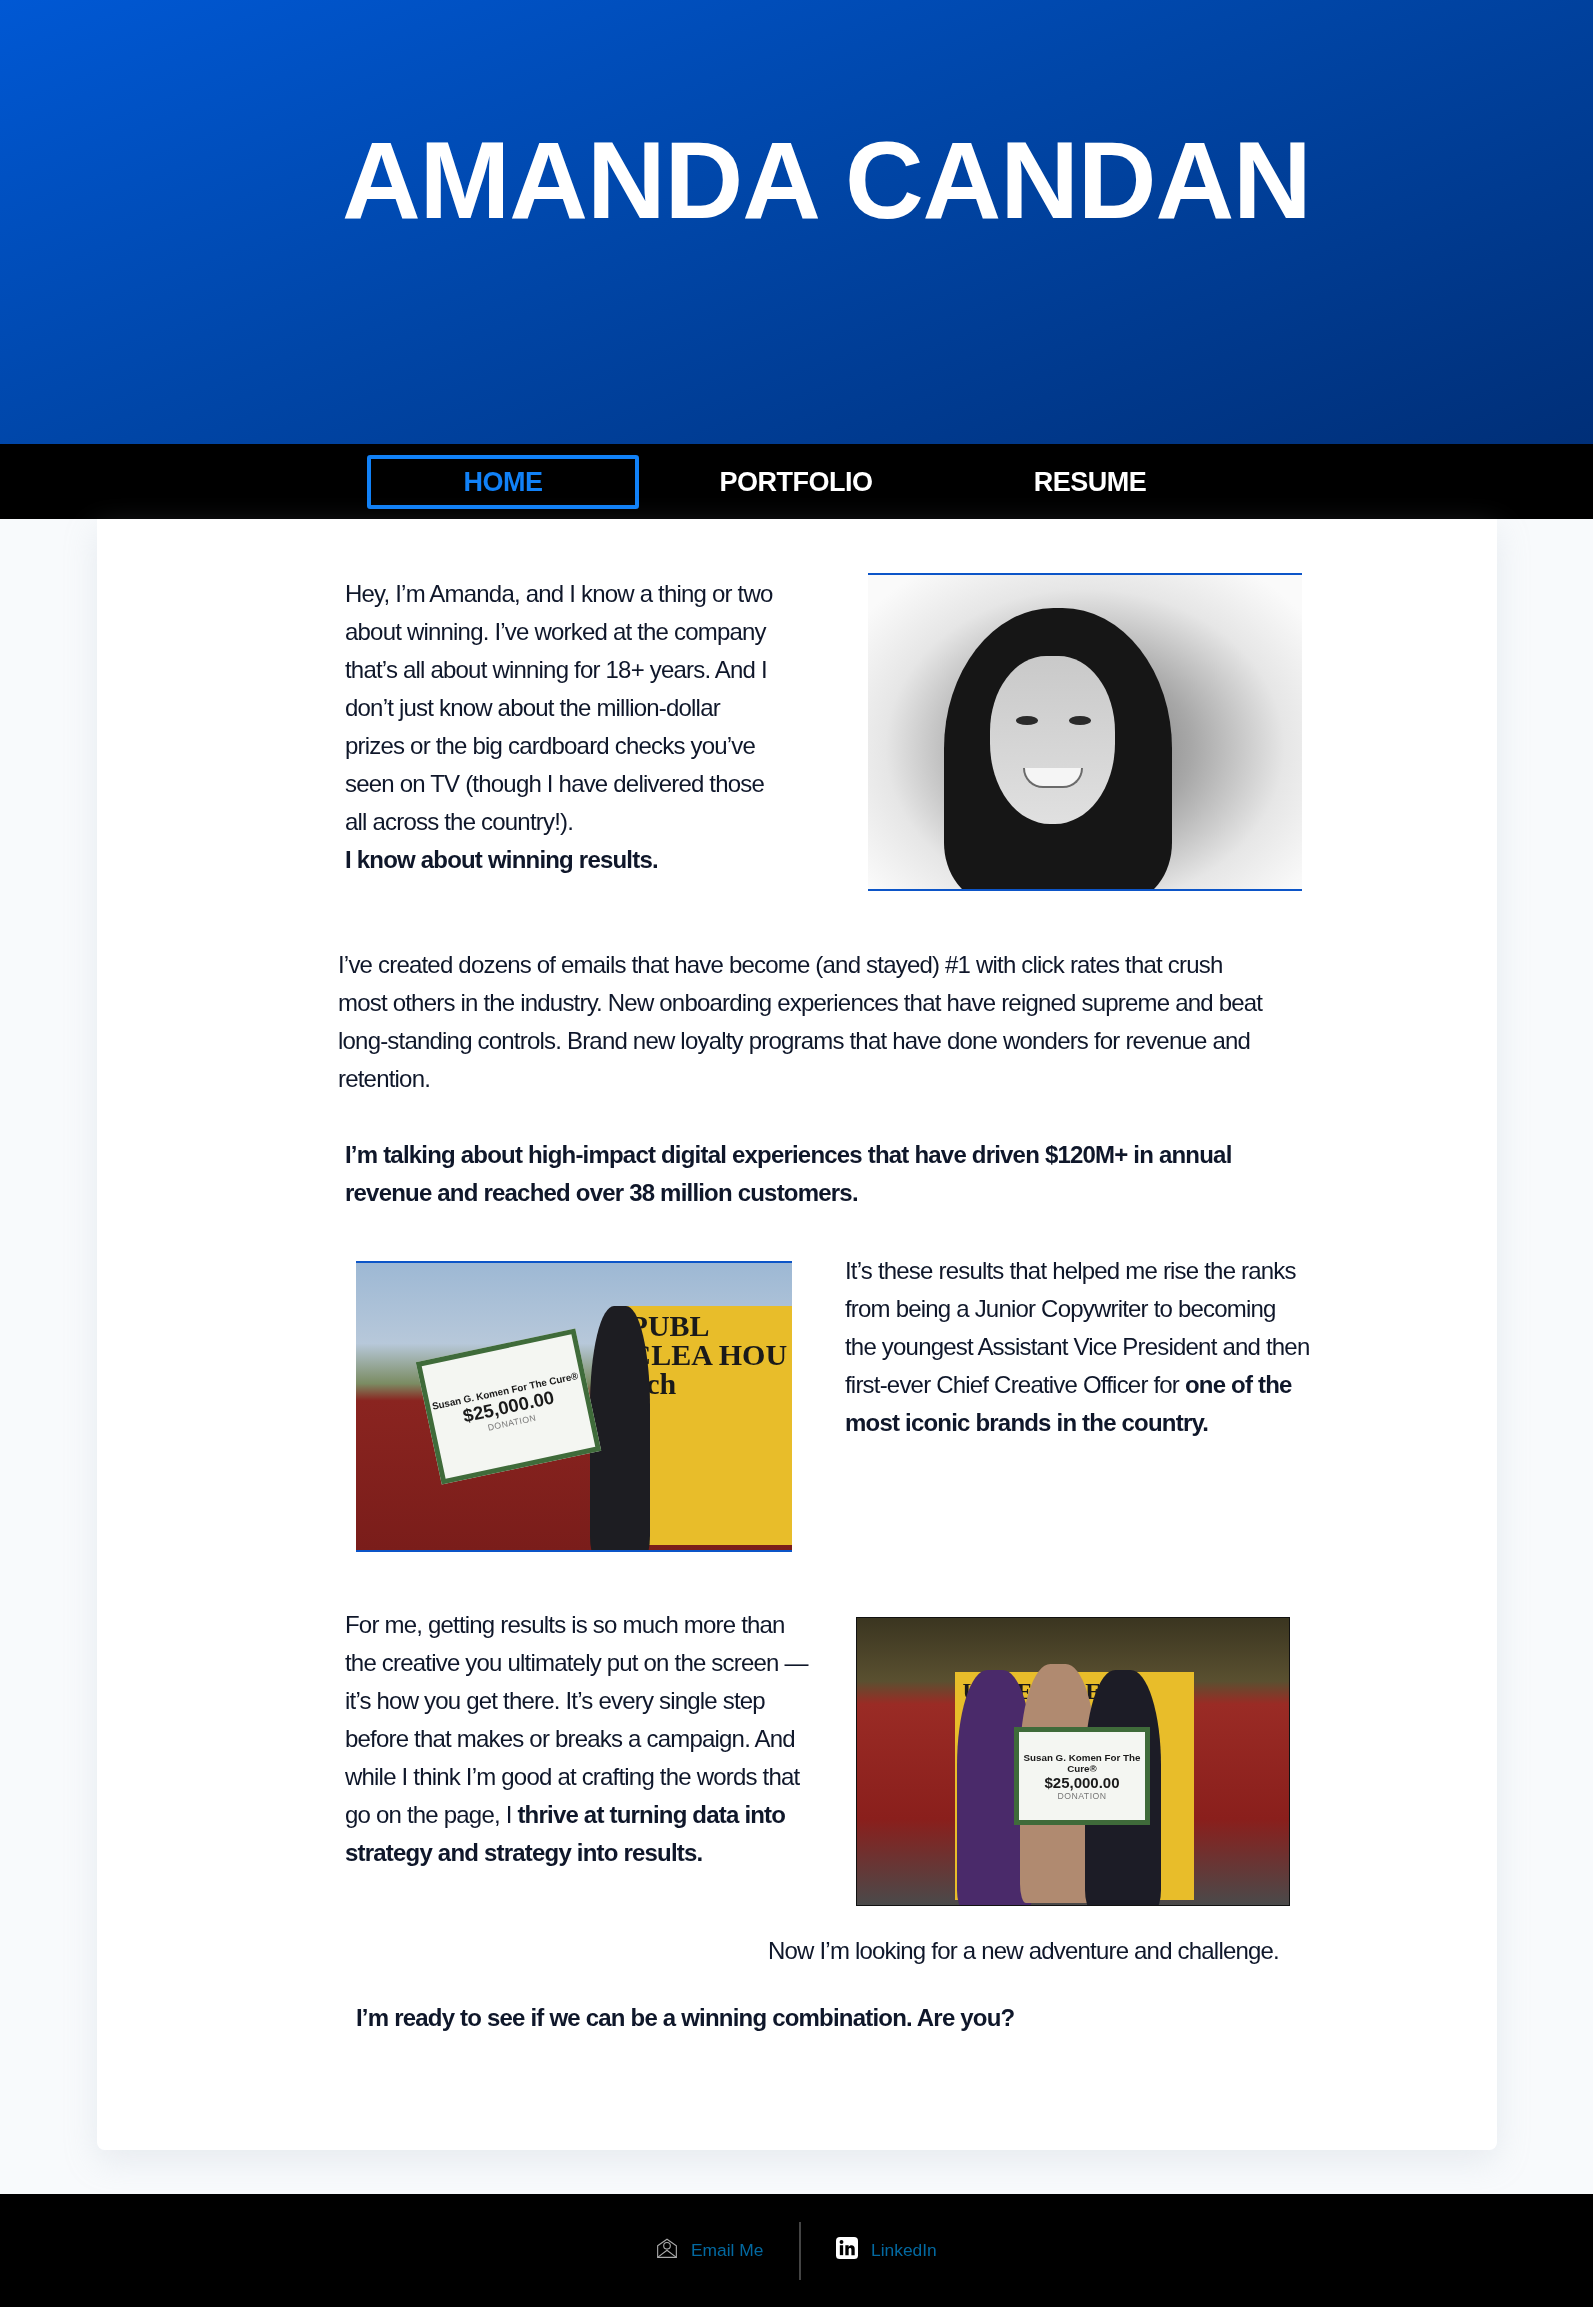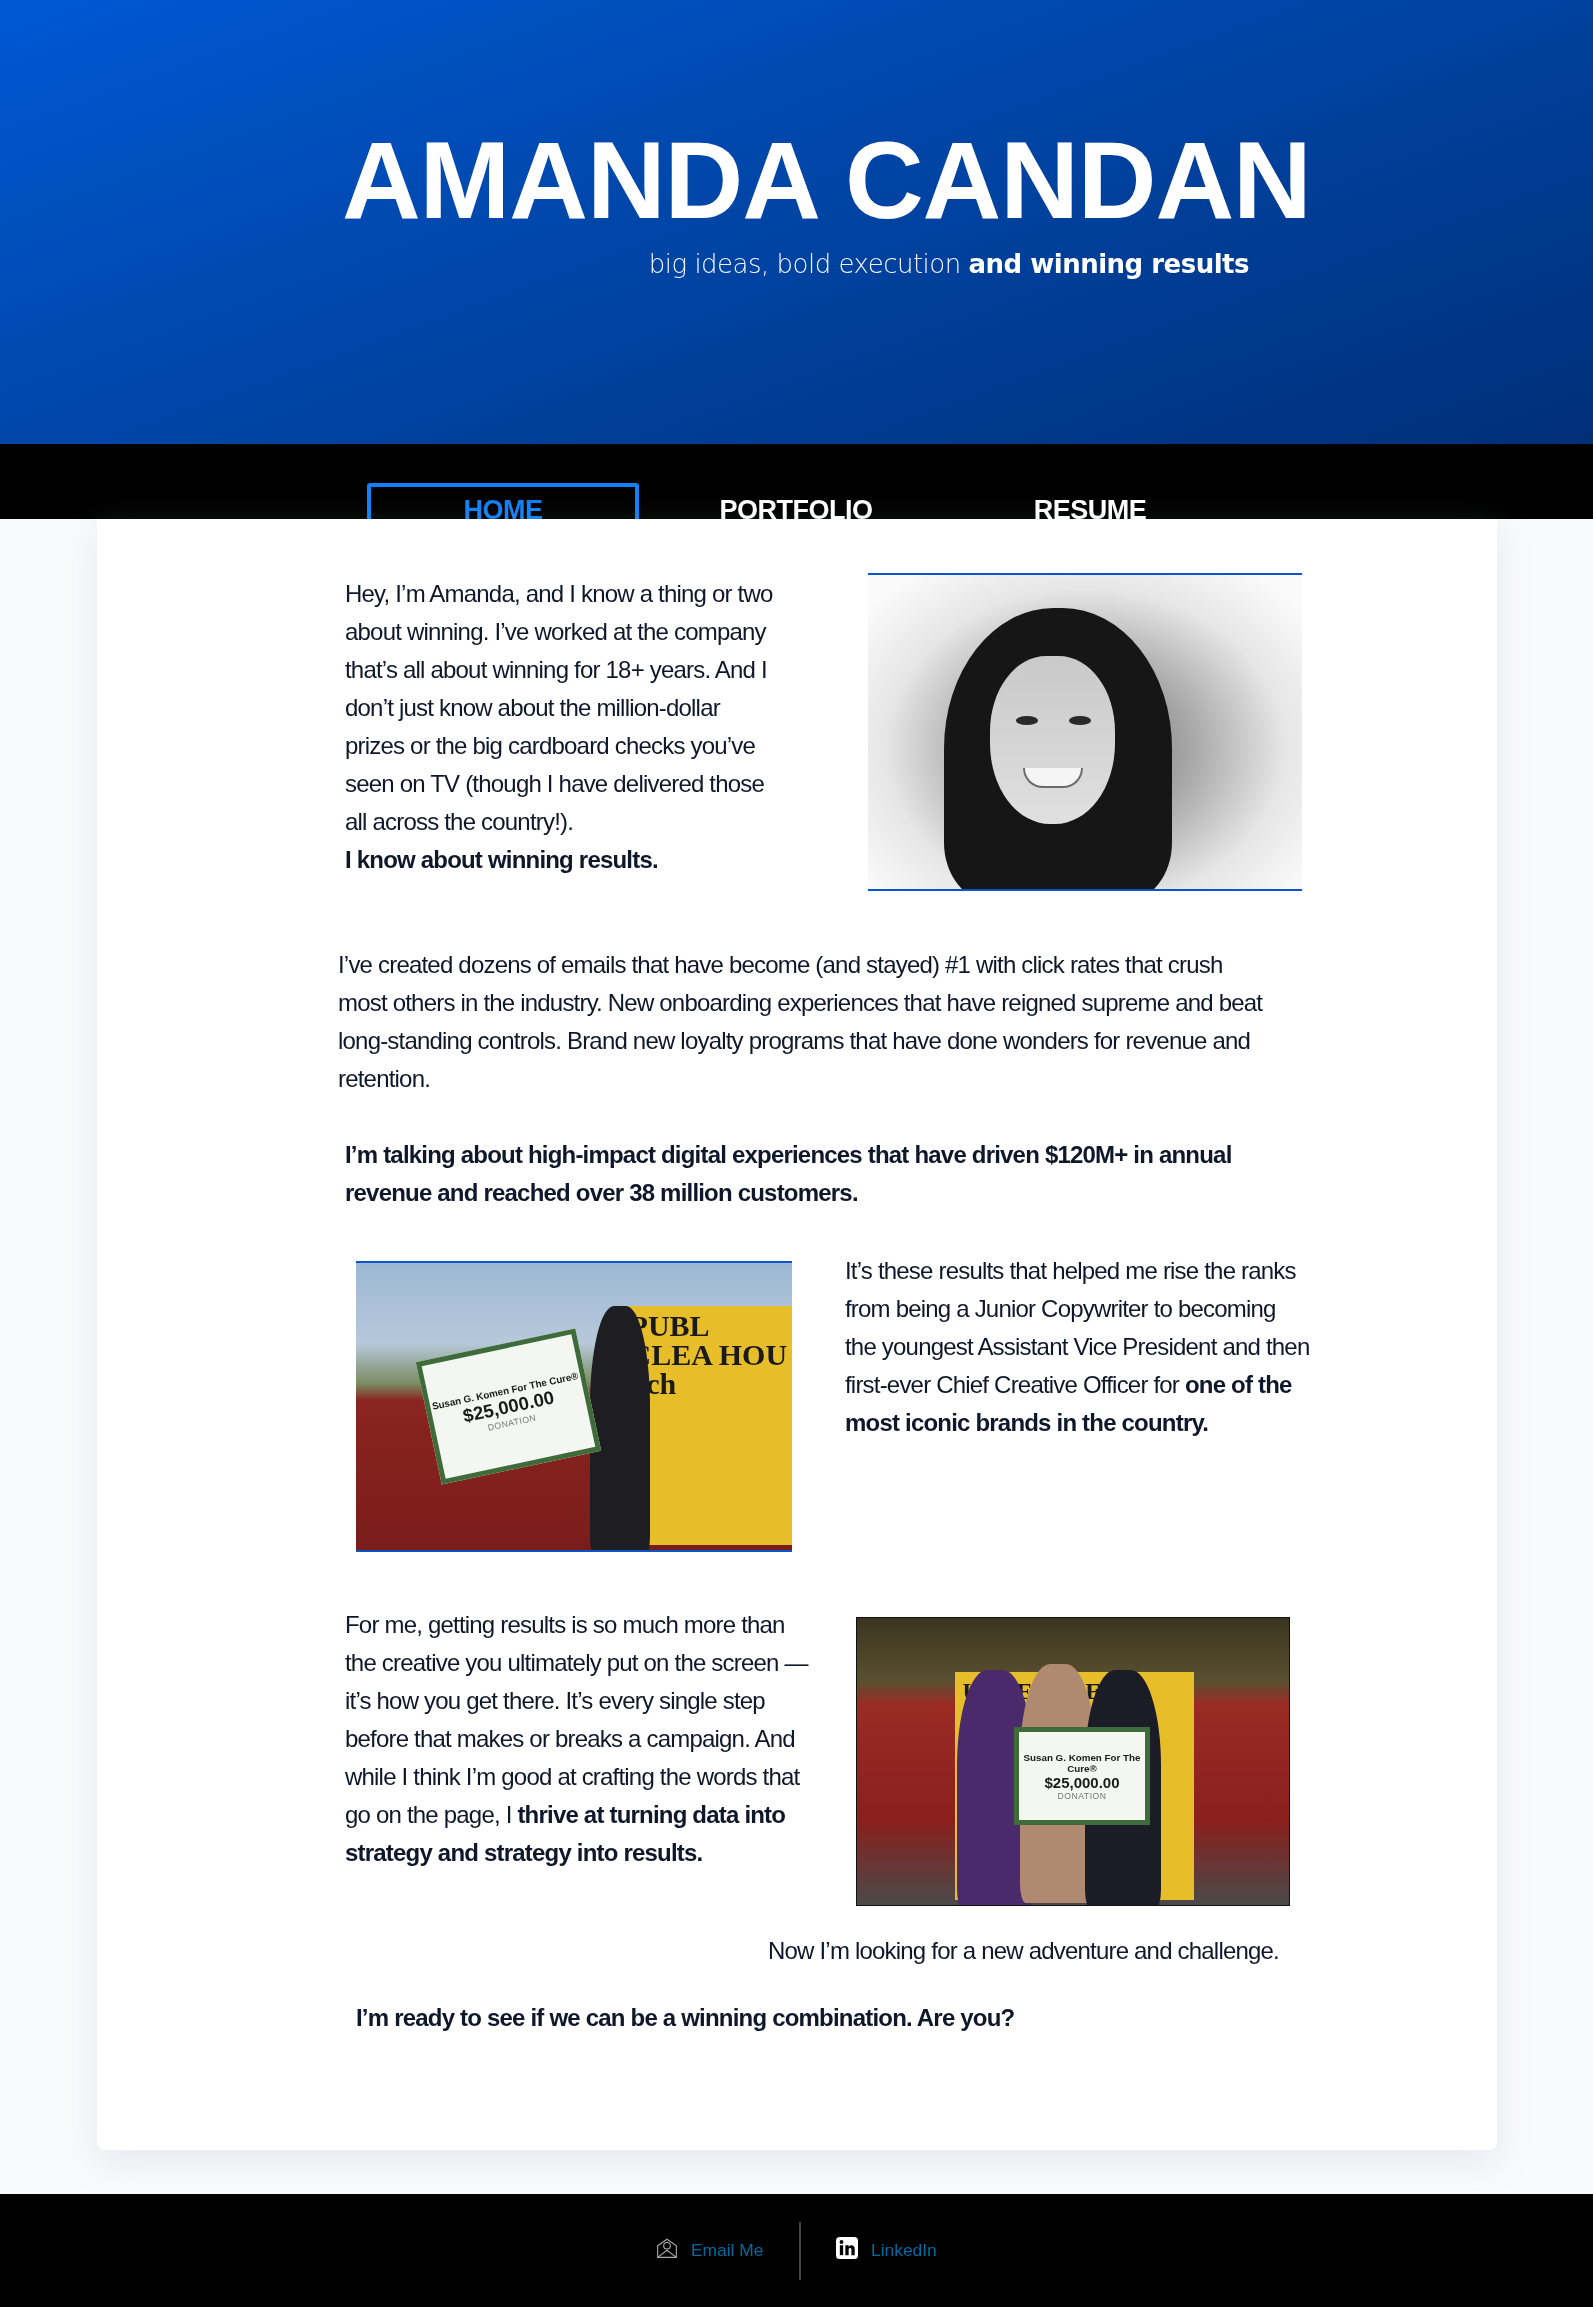--- a/index.html
+++ b/index.html
@@ -31,21 +31,21 @@
   .hero-tagline .bold { font-weight: 700; }
 
   .nav {
     position: absolute; left: 0; top: 444px; width: 1593px; height: 75px;
     background: #000000;
   }
   .nav-item {
     position: absolute; top: 11px; height: 54px; width: 272px;
     display: flex; align-items: center; justify-content: center;
     font-family: "Liberation Sans", sans-serif; font-weight: 700;
-    font-size: 27px; color: #ffffff; cursor: pointer; letter-spacing: -0.5px; margin-top: 28px;
+    font-size: 27px; color: #ffffff; cursor: pointer; letter-spacing: -0.5px;
   }
   .nav-item.active {
     color: #1181f7; border: 4.9px solid #1181f7; border-radius: 3.3px;
   }
 
   .card {
     position: absolute; left: 97px; top: 519px; width: 1400px; height: 1631px;
     background: #ffffff; border-radius: 0 0 7.6px 7.6px;
     box-shadow: 0 11px 33px rgba(180,190,205,0.25);
   }
@@ -112,23 +112,20 @@
   .footer-divider {
     position: absolute; left: 799px; top: 28px; width: 1.6px; height: 58px; background: #444;
   }
   .icon-box { display: inline-block; margin-right: 13px; }
 </style>
 </head>
 <body>
 
 <header class="hero">
   <h1 class="hero-title">AMANDA CANDAN</h1>
-  <div class="hero-tagline">
-    <span class="light">big ideas, bold execution </span><span class="bold">and winning results</span>
-  </div>
 </header>
 
 <nav class="nav">
   <a class="nav-item active" style="left:367px;">HOME</a>
   <a class="nav-item" style="left:660px;">PORTFOLIO</a>
   <a class="nav-item" style="left:954px;">RESUME</a>
 </nav>
 
 <main class="card"></main>
 

